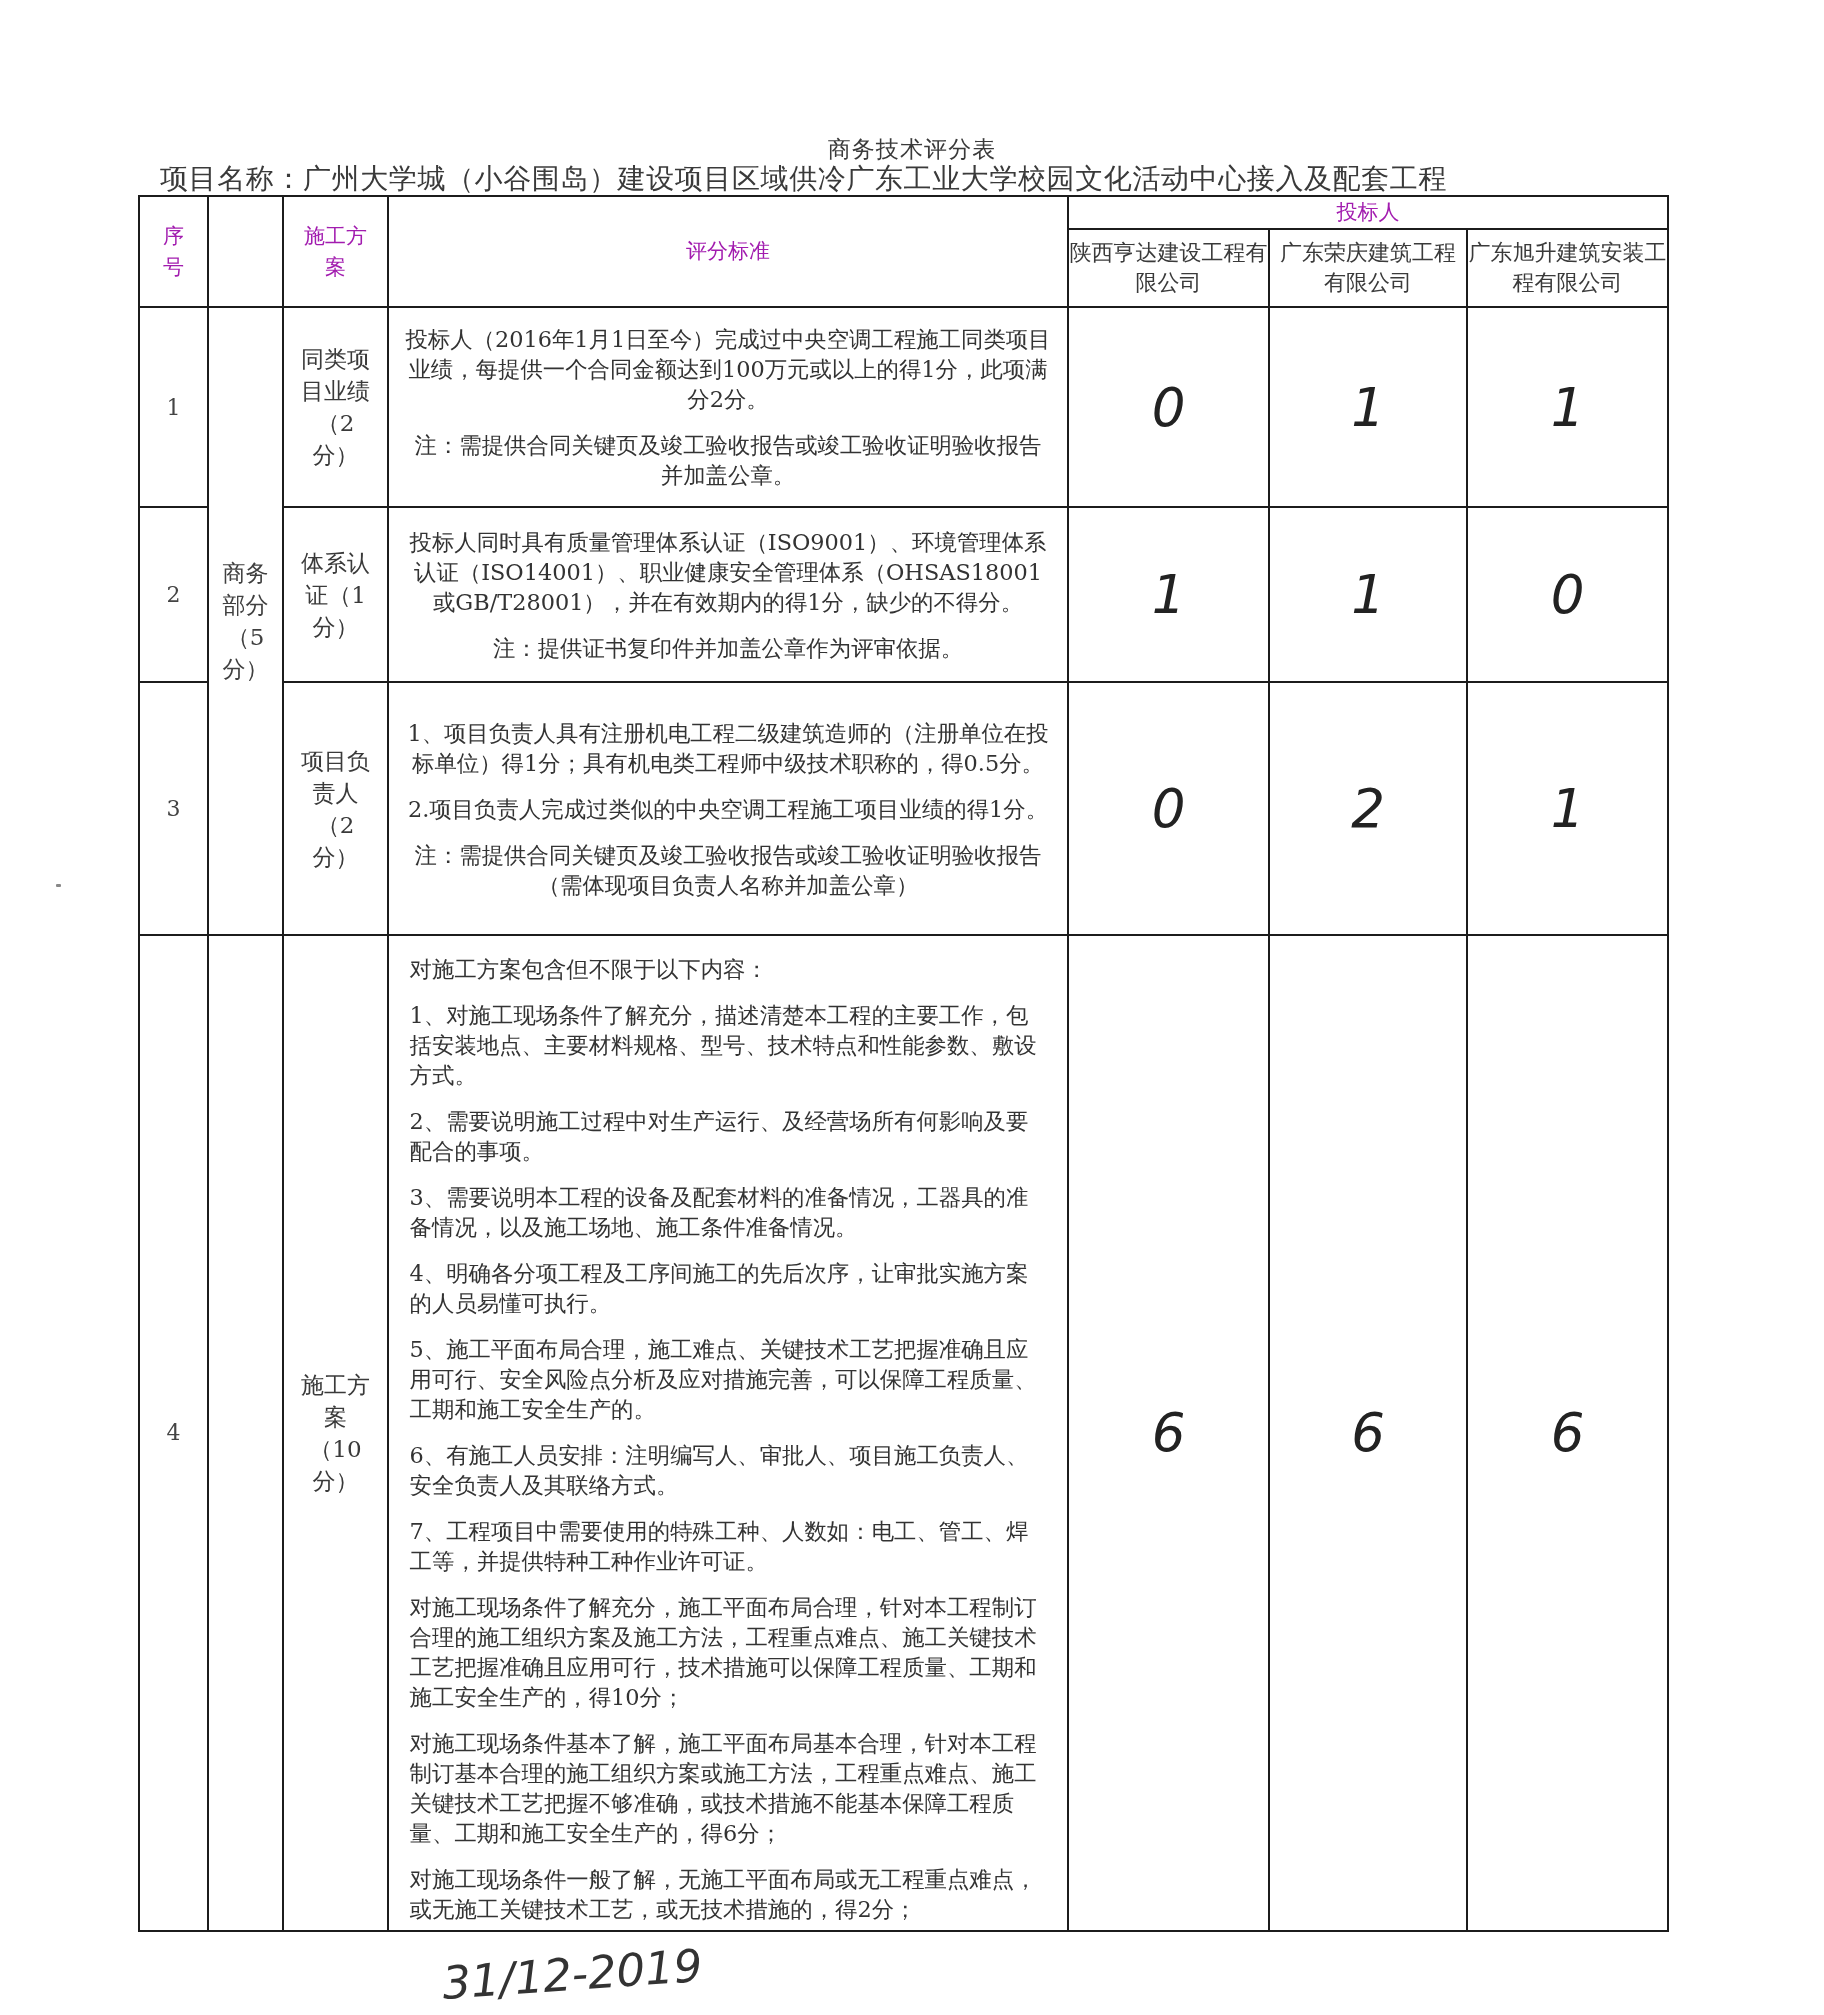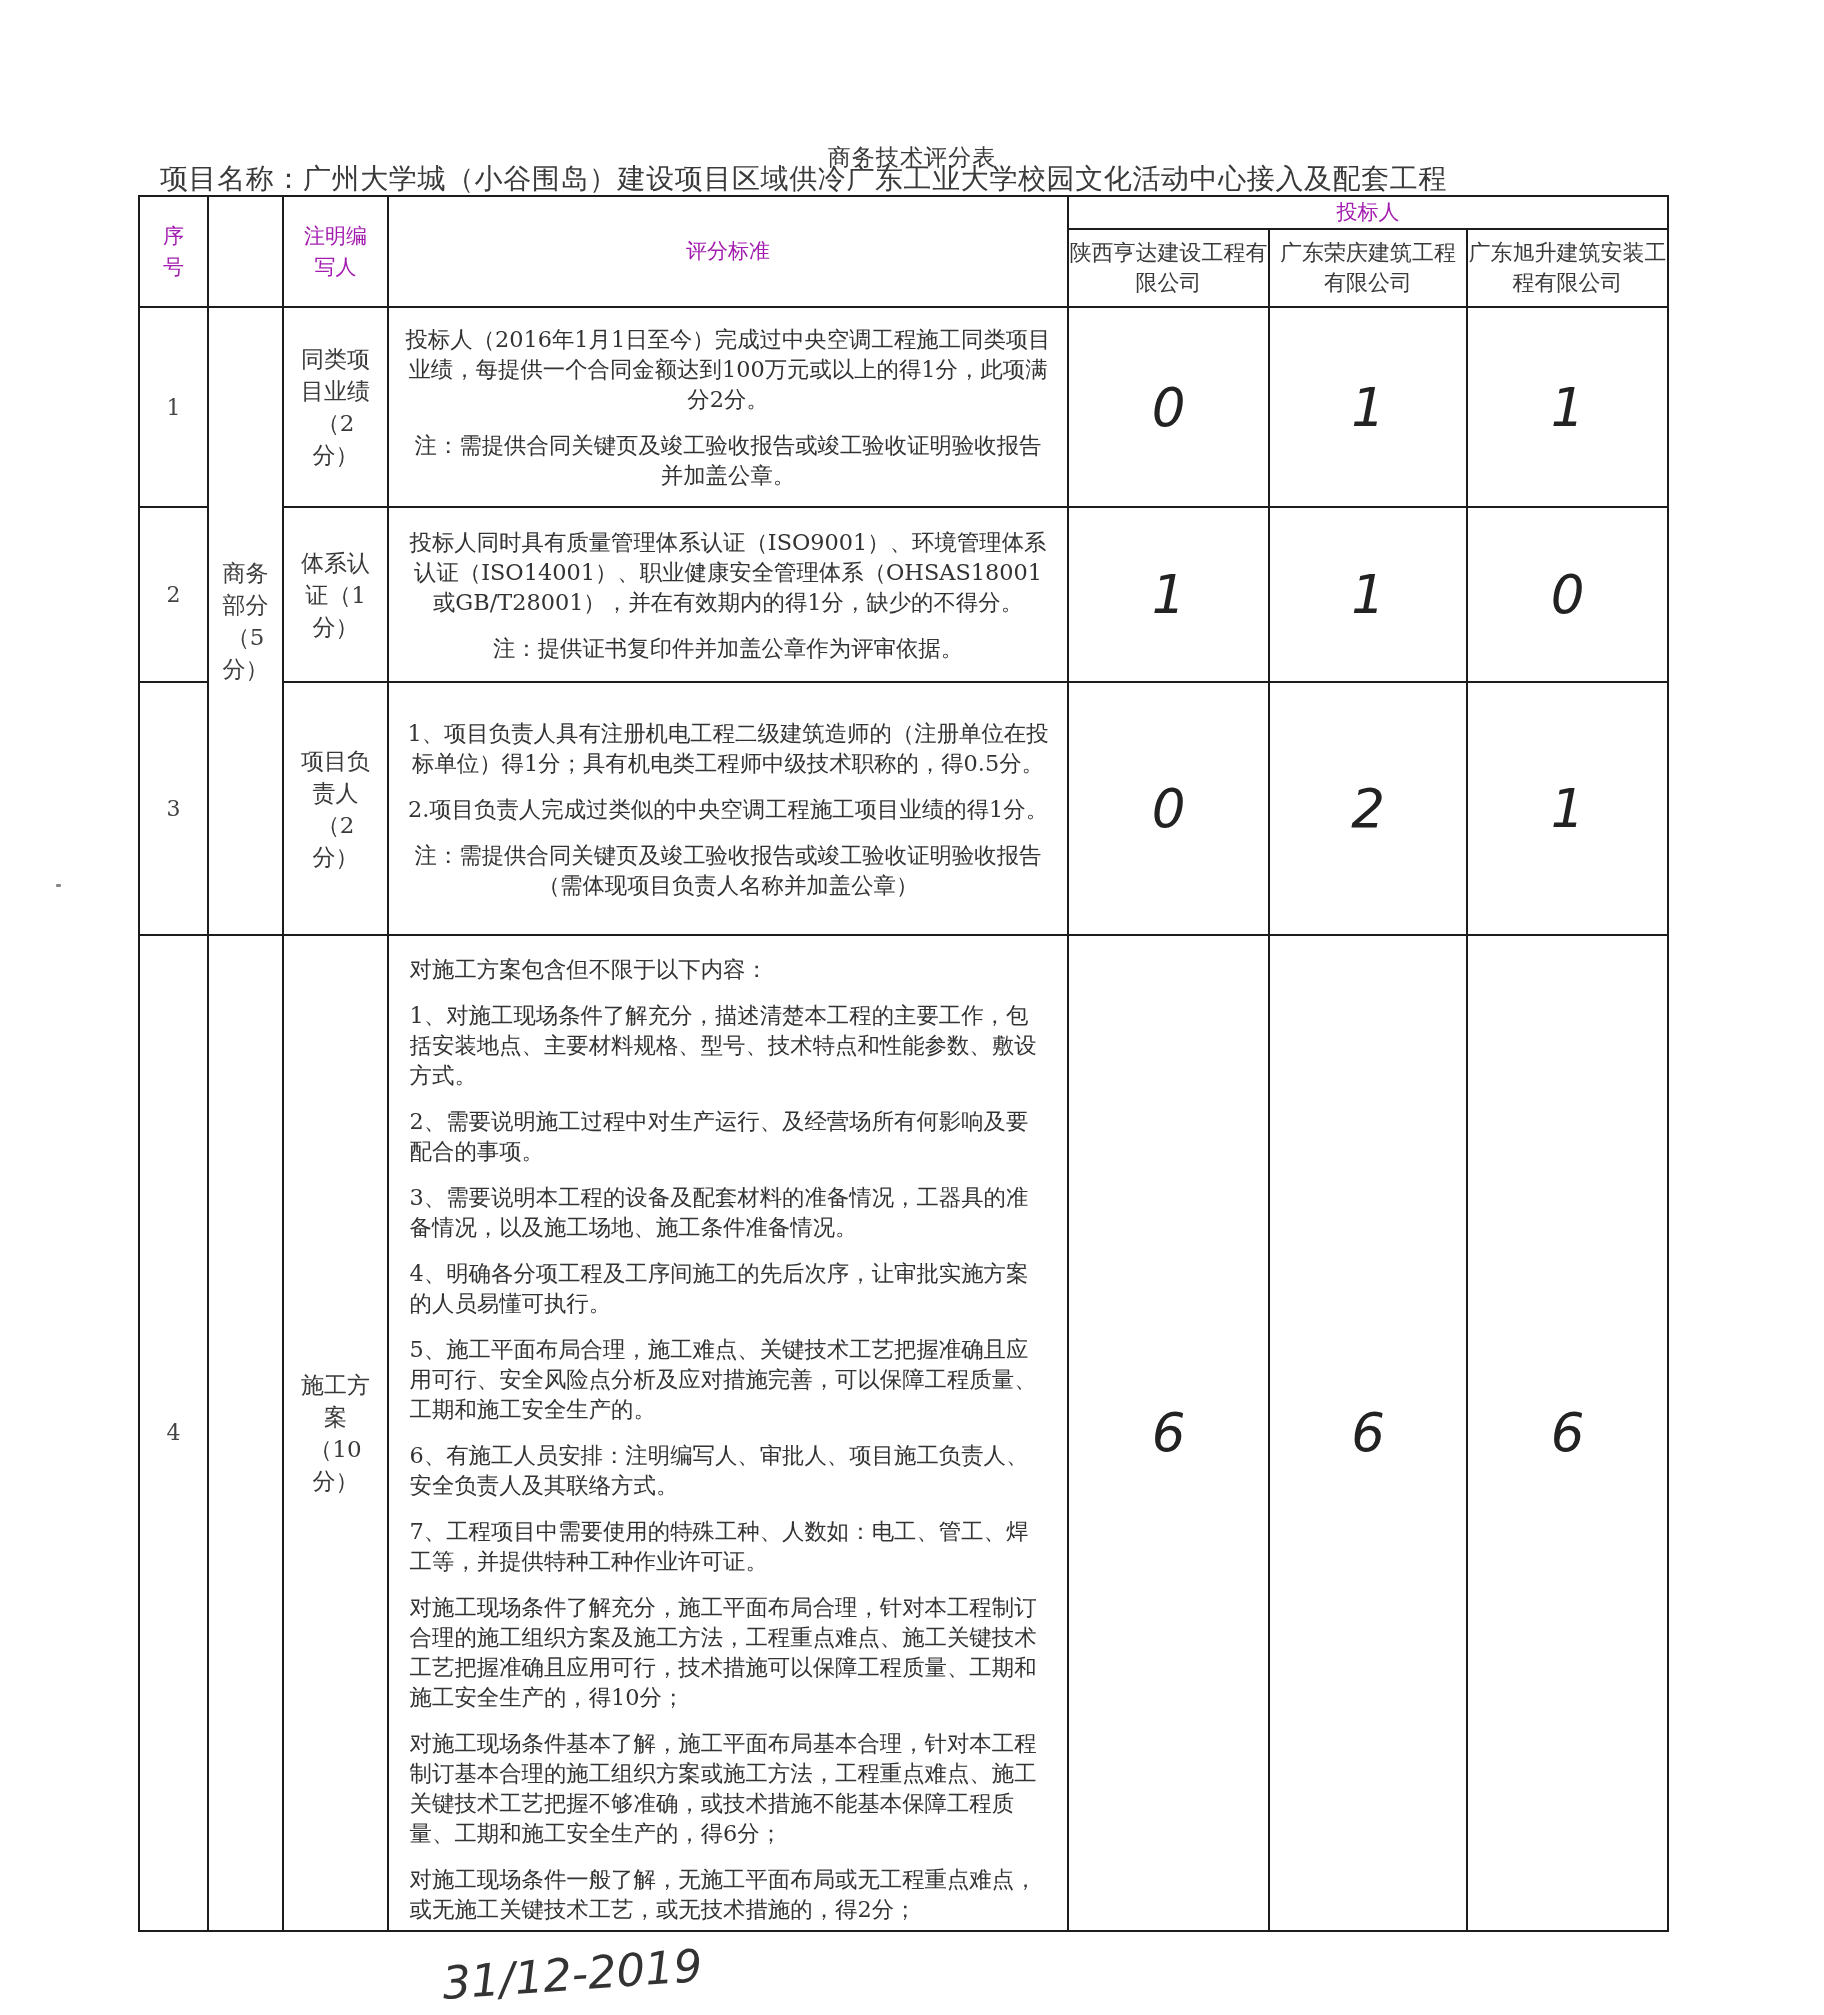--- a/index.html
+++ b/index.html
@@ -1,18 +1,18 @@
 <!DOCTYPE html>
 <html style="font-size:9.2px"><head>
 <meta charset="utf-8">
 <style>
   html, body { margin:0; padding:0; background:#ffffff; }
   body { width:1824px; height:2015px; position:relative; overflow:hidden;
          font-family:"DejaVu Serif","Liberation Serif",serif; color:#2f2f2f; }
-  .title { position:absolute; left:0; width:1824px; top:142px; text-align:center;
+  .title { position:absolute; left:0; width:1824px; top:134px; text-align:center;
            font-size:23px; letter-spacing:1.1px; color:#3a3a3a; }
   .project { position:absolute; left:160px; top:160px; font-size:28px; color:#3a3a3a; white-space:nowrap; letter-spacing:0.6px; }
   table.grid { position:absolute; left:138px; top:195px; border-collapse:collapse; table-layout:fixed; }
   table.grid td { border:2.3px solid #1c1c1c; padding:0; vertical-align:middle; text-align:center; }
   .hdr { font-size:21px; line-height:31px; color:#a21caf; }
   .c-no { font-size:22px; color:#444; }
   .c-cat { font-size:23px; line-height:32px; color:#404040; padding:0 2.3px; }
   .c-item { font-size:23px; line-height:32px; color:#3a3a3a; padding:0 3.4px;margin-top:32px; }
   .crit { font-size:22.4px; line-height:30px; color:#333; padding:4.6px 8px; }
   .crit.center { text-align:center; }
@@ -38,21 +38,21 @@
       <col style="width:105px">
     <col style="width:680px">
       <col style="width:201px">
       <col style="width:198px">
       <col style="width:201px">
   </colgroup>
   <tbody>
       <tr style="height:32px">
     <td class="hdr" rowspan="2"><span style="display:inline-block;width:23px;line-height:31px">序号</span></td>
     <td class="hdr" rowspan="2"></td>
-    <td class="hdr" rowspan="2"><span style="display:inline-block;width:69px">注明编写人</span></td>
+    <td class="hdr" rowspan="2"><span style="display:inline-block;width:69px">施工方案</span></td>
     <td class="hdr" rowspan="2">评分标准</td>
     <td class="hdr" colspan="3">投标人</td>
   </tr>
   <tr style="height:78px">
     <td class="bidder">陕西亨达建设工程有限公司</td>
     <td class="bidder">广东荣庆建筑工程有限公司</td>
     <td class="bidder">广东旭升建筑安装工程有限公司</td>
   </tr>
 
   <tr style="height:158px">

